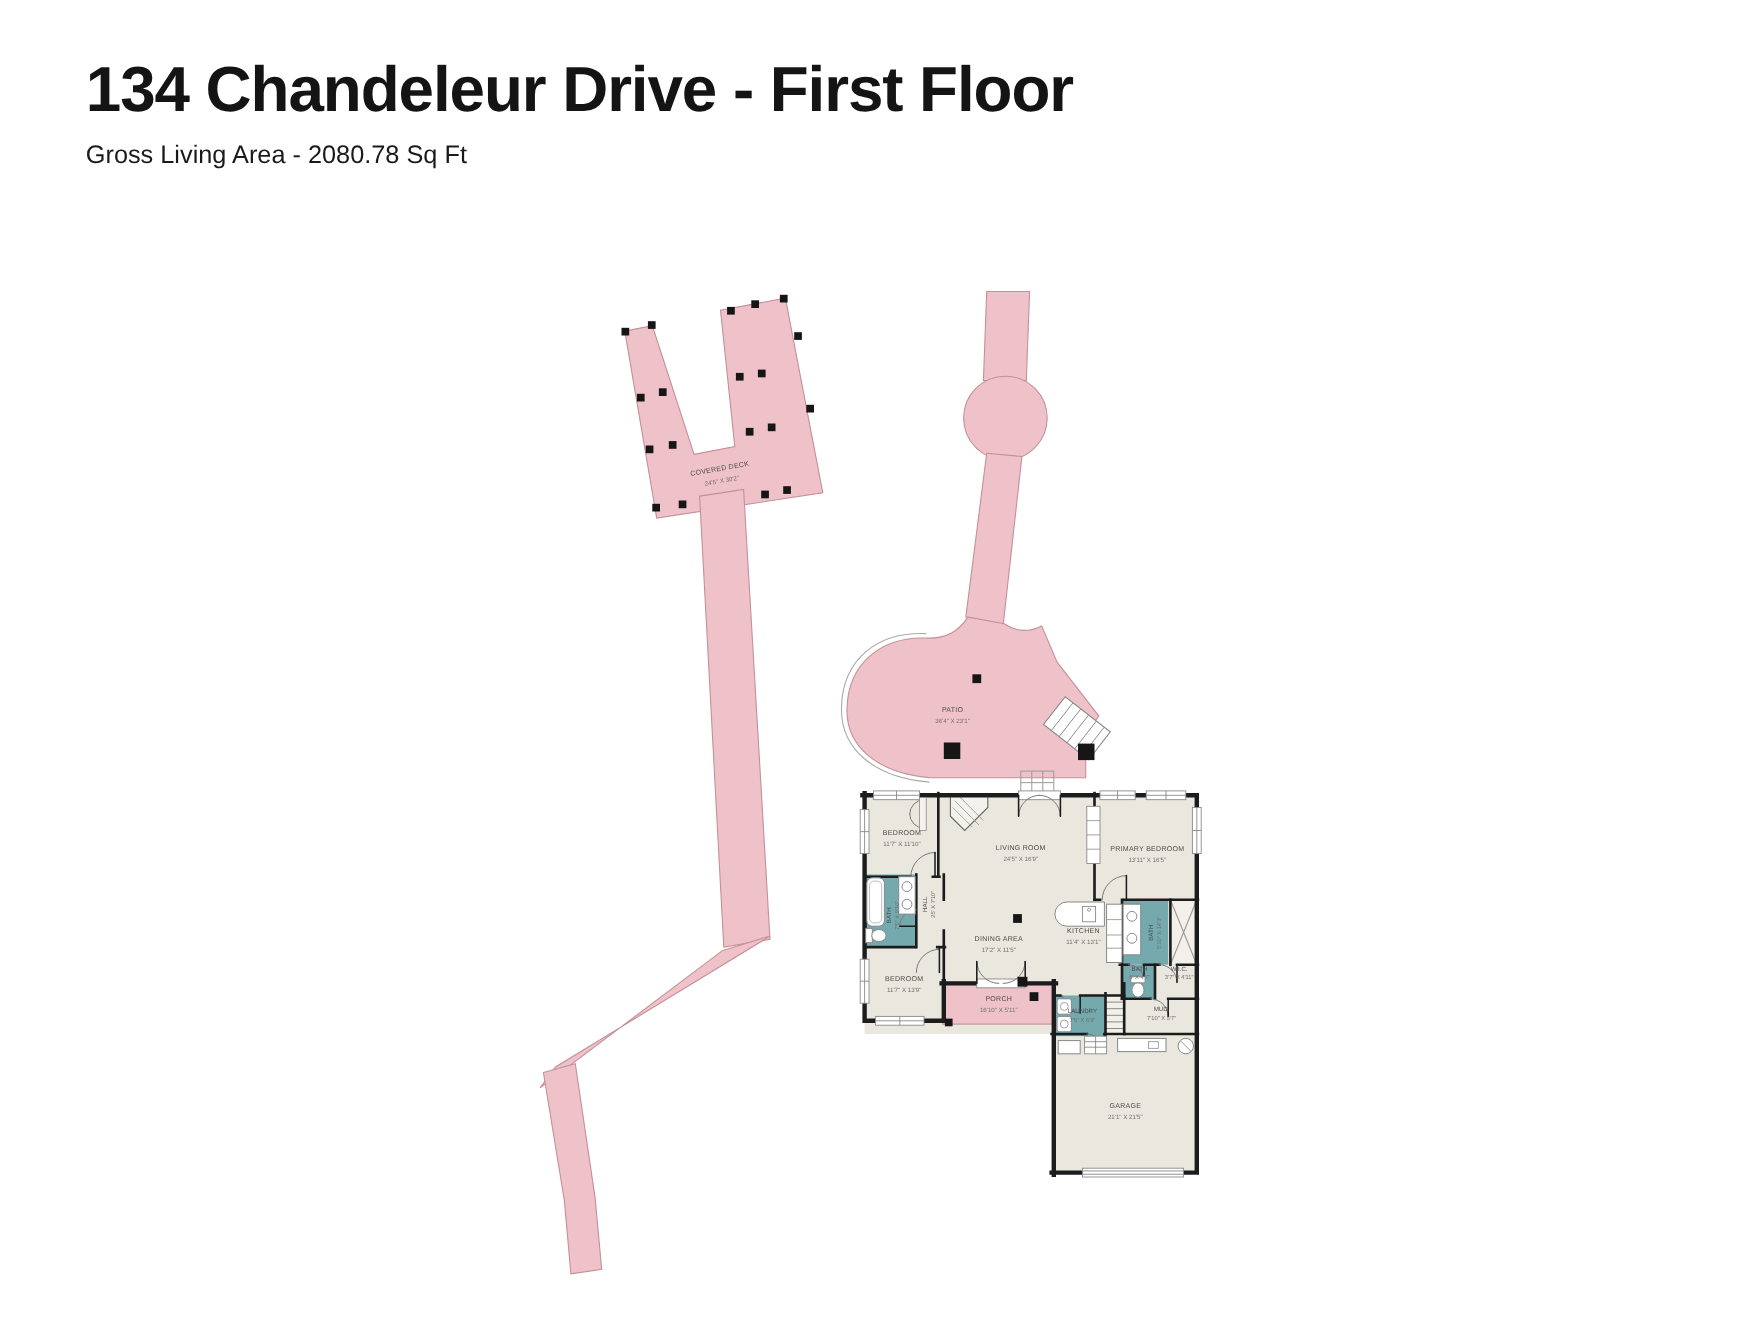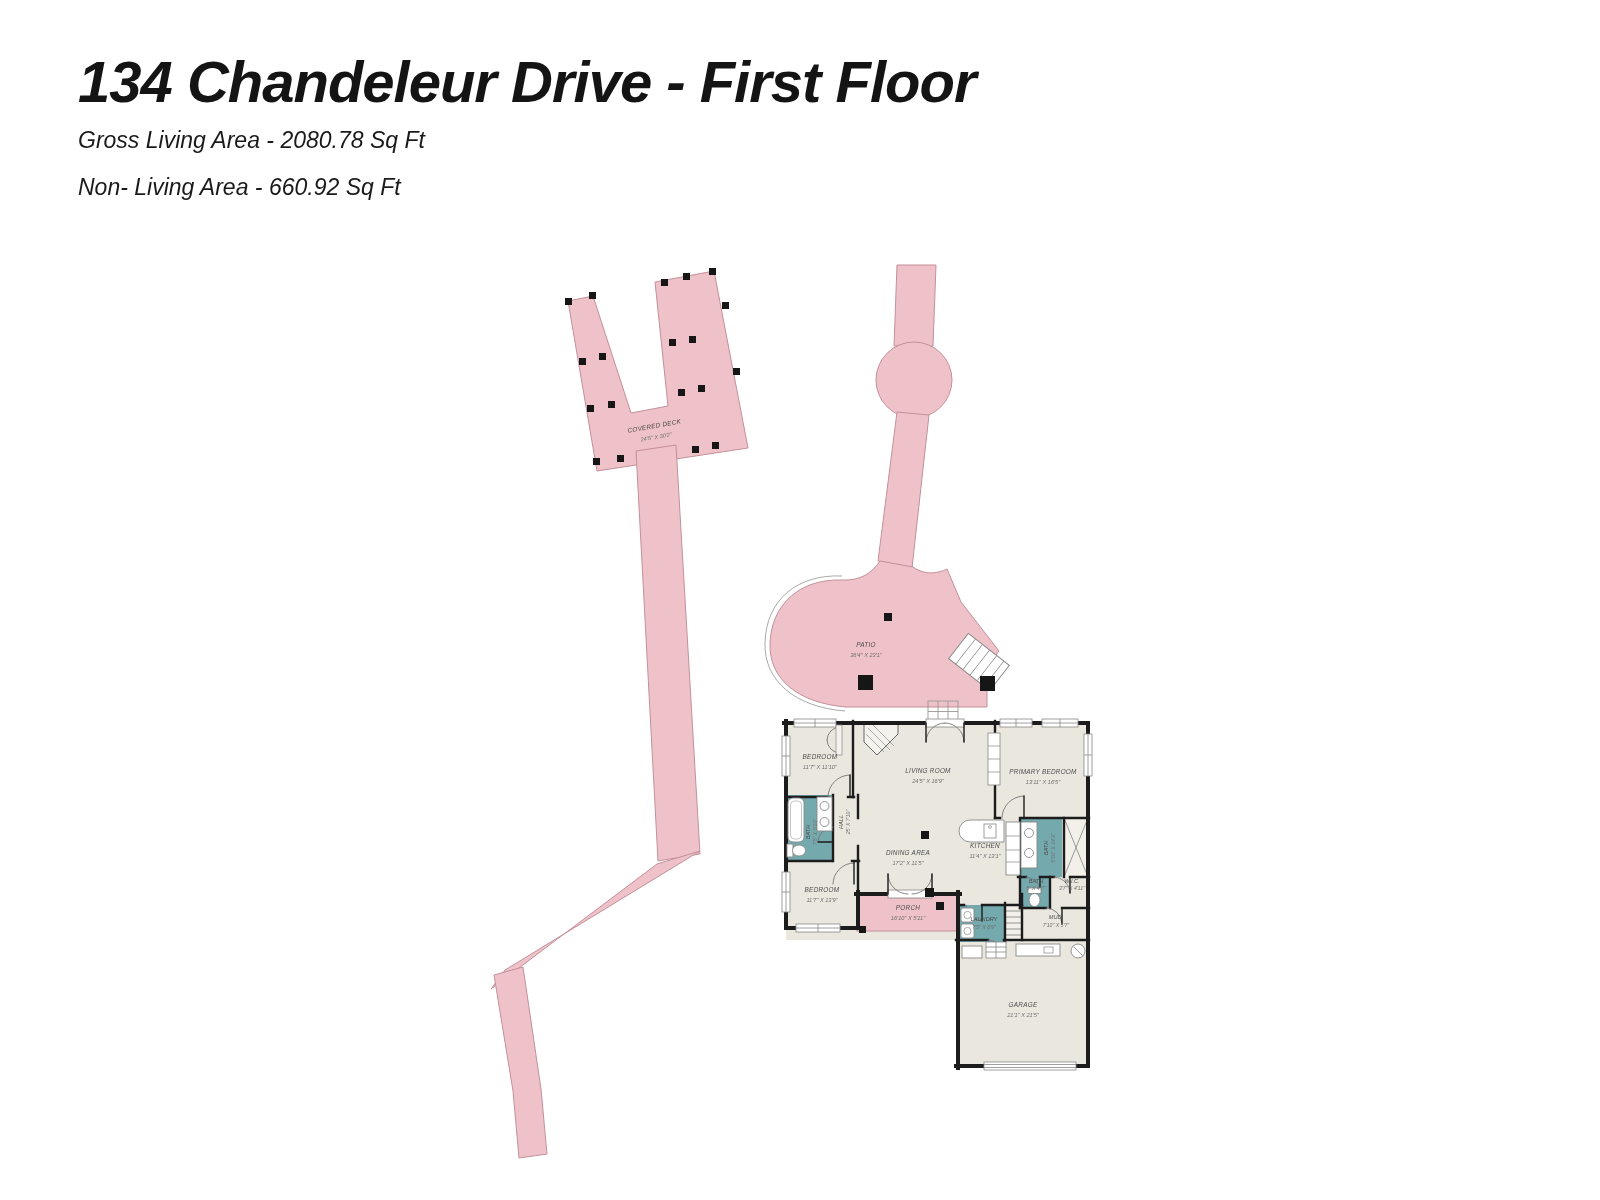--- a/index.html
+++ b/index.html
@@ -1,36 +1,35 @@
 <!DOCTYPE html>
 <html><head>
 <meta charset="utf-8">
 <style>
   html,body{margin:0;padding:0;width:1600px;height:1200px;background:#ffffff;overflow:hidden;}
-  .page{position:relative;width:1600px;height:1112px;font-family:"Liberation Sans",sans-serif;font-style:italic;}
+  .page{position:relative;width:1600px;height:1112px;font-family:"Liberation Sans",sans-serif;}
   .hdr{position:absolute;left:78px;top:52px;}
   .title{font-size:58px;font-weight:700;color:#141414;letter-spacing:-1px;line-height:1.05;margin:0;}
   .sub{font-size:23px;font-weight:400;color:#1a1a1a;margin:0;}
   .sub1{margin-top:14px;}
   .sub2{margin-top:20px;}
   svg{position:absolute;left:0;top:0;}
   svg text{font-family:"Liberation Sans",sans-serif;}
   .rn{font-size:6.4px;fill:#4c4c4c;letter-spacing:.25px;text-anchor:middle;}
   .rd{font-size:5.6px;fill:#707070;text-anchor:middle;}
   .rns{font-size:5.6px;fill:#4c4c4c;text-anchor:middle;}
   .rds{font-size:5.2px;fill:#707070;text-anchor:middle;}
 </style>
 </head>
 <body>
 
 <div class="page">
   <div class="hdr">
     <h1 class="title">134 Chandeleur Drive - First Floor</h1>
     <p class="sub sub1">Gross Living Area - 2080.78 Sq Ft</p>
-    <p class="sub sub2">Non- Living Area - 660.92 Sq Ft</p>
   </div>
 
   <svg width="1600" height="1200" viewBox="0 0 1600 1200">
 
     <g fill="#eec2c8" stroke="#c49099" stroke-width="1">
 
       <polygon points="568,301 593,296 631,413 668,406 655,282 714,271 748,448 597,471"></polygon>
 
       <polygon points="636,451 676,445 700,854 658,861"></polygon>
 

